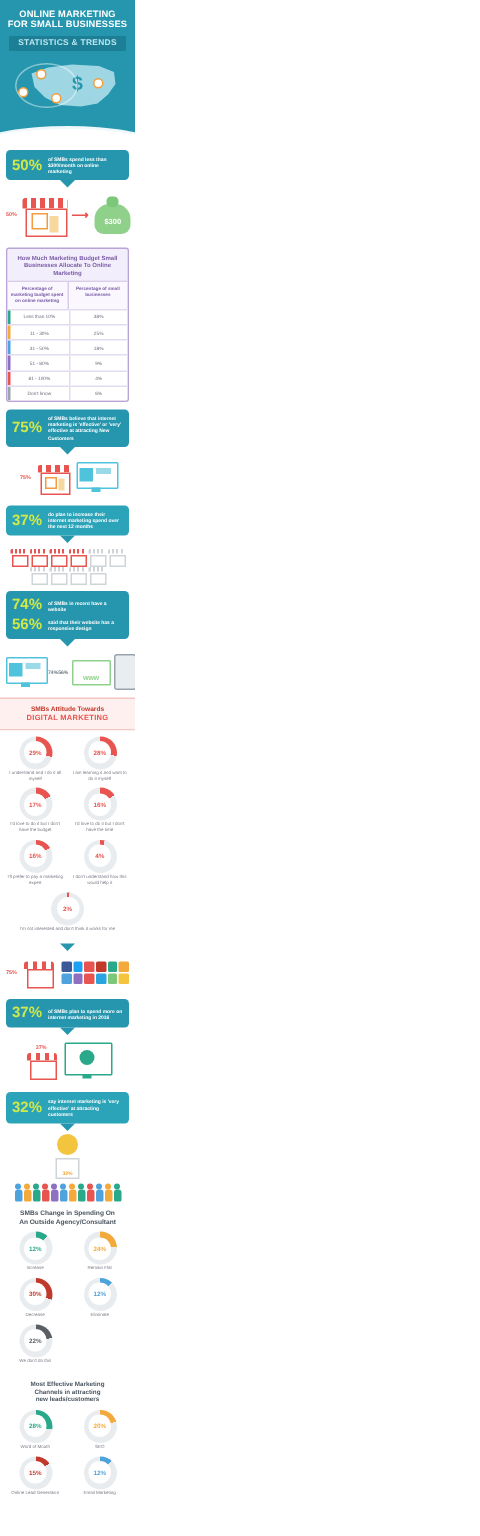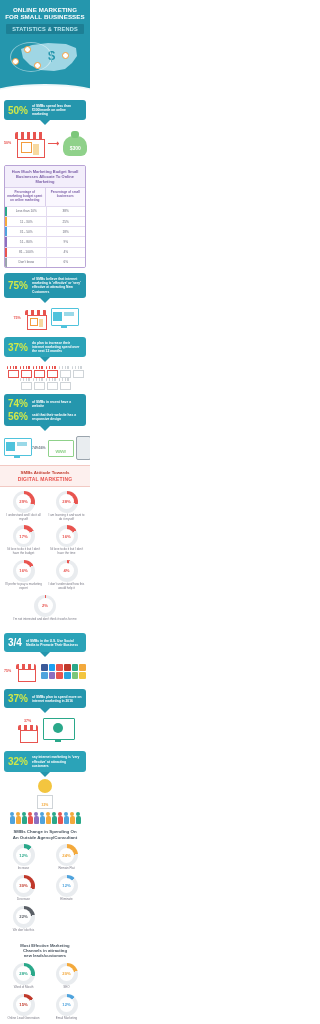--- a/index.html
+++ b/index.html
@@ -356,24 +356,20 @@
       <div class="donut-cell full">
         <div class="donut" style="background: conic-gradient(rgb(232, 84, 79) 0%, rgb(232, 84, 79) 2%, rgb(233, 236, 239) 2%, rgb(233, 236, 239) 100%);">
           <div class="hole">
             <div class="val" style="color: rgb(232, 84, 79);">2%</div>
           </div>
         </div>
         <div class="donut-lbl">I'm not interested and don't think it works for me</div>
       </div>
     </div>
 
-  <div class="pill teal2">
-    <div class="big white">3/4</div>
-    <div class="txt">of SMBs in the U.S. Use Social Media to Promote Their Business</div>
-  </div>
   <div class="arrow-down"></div>
   <div class="sec-row">
     <span class="mini-pct">75%</span>
     <div class="shop" style="width:20px;height:18px;">
       <div class="awn" style="width:20px;height:5px;"></div>
       <div class="body" style="width:16px;height:11px;top:7px;"></div>
     </div>
     <div class="social-grid" id="social-grid">
         <i style="background: rgb(59, 89, 152);"></i>
         <i style="background: rgb(29, 161, 242);"></i>

